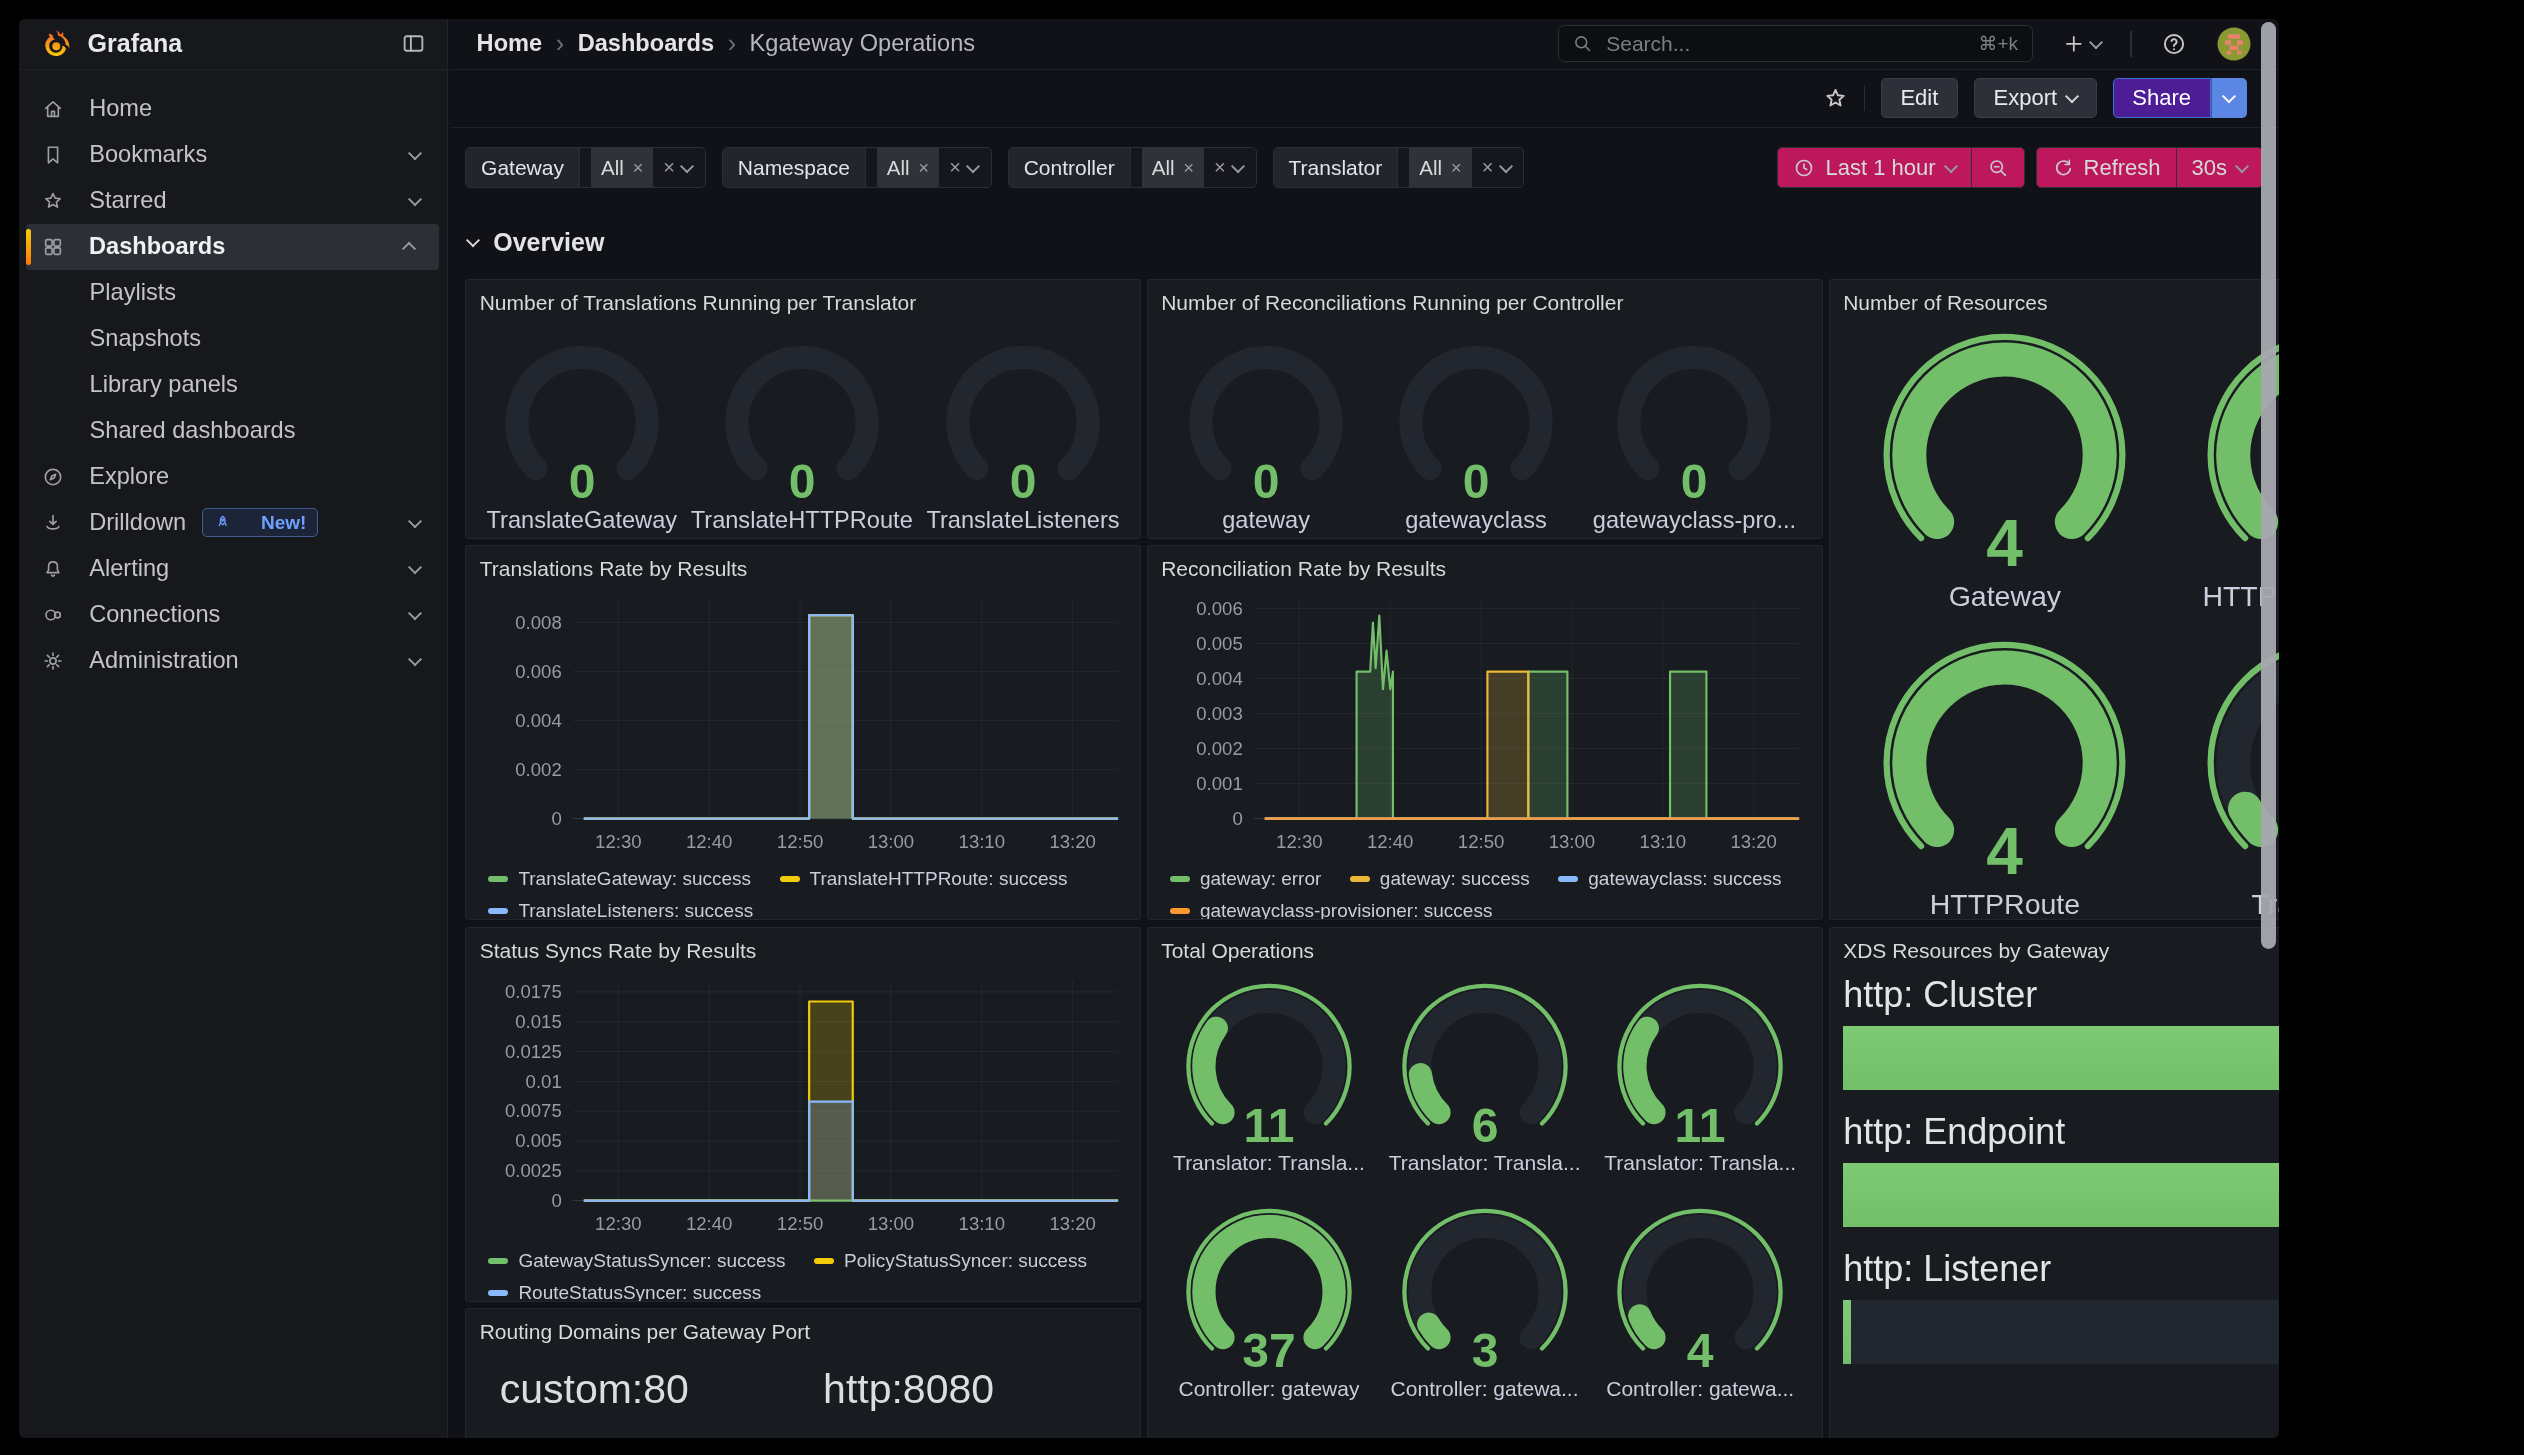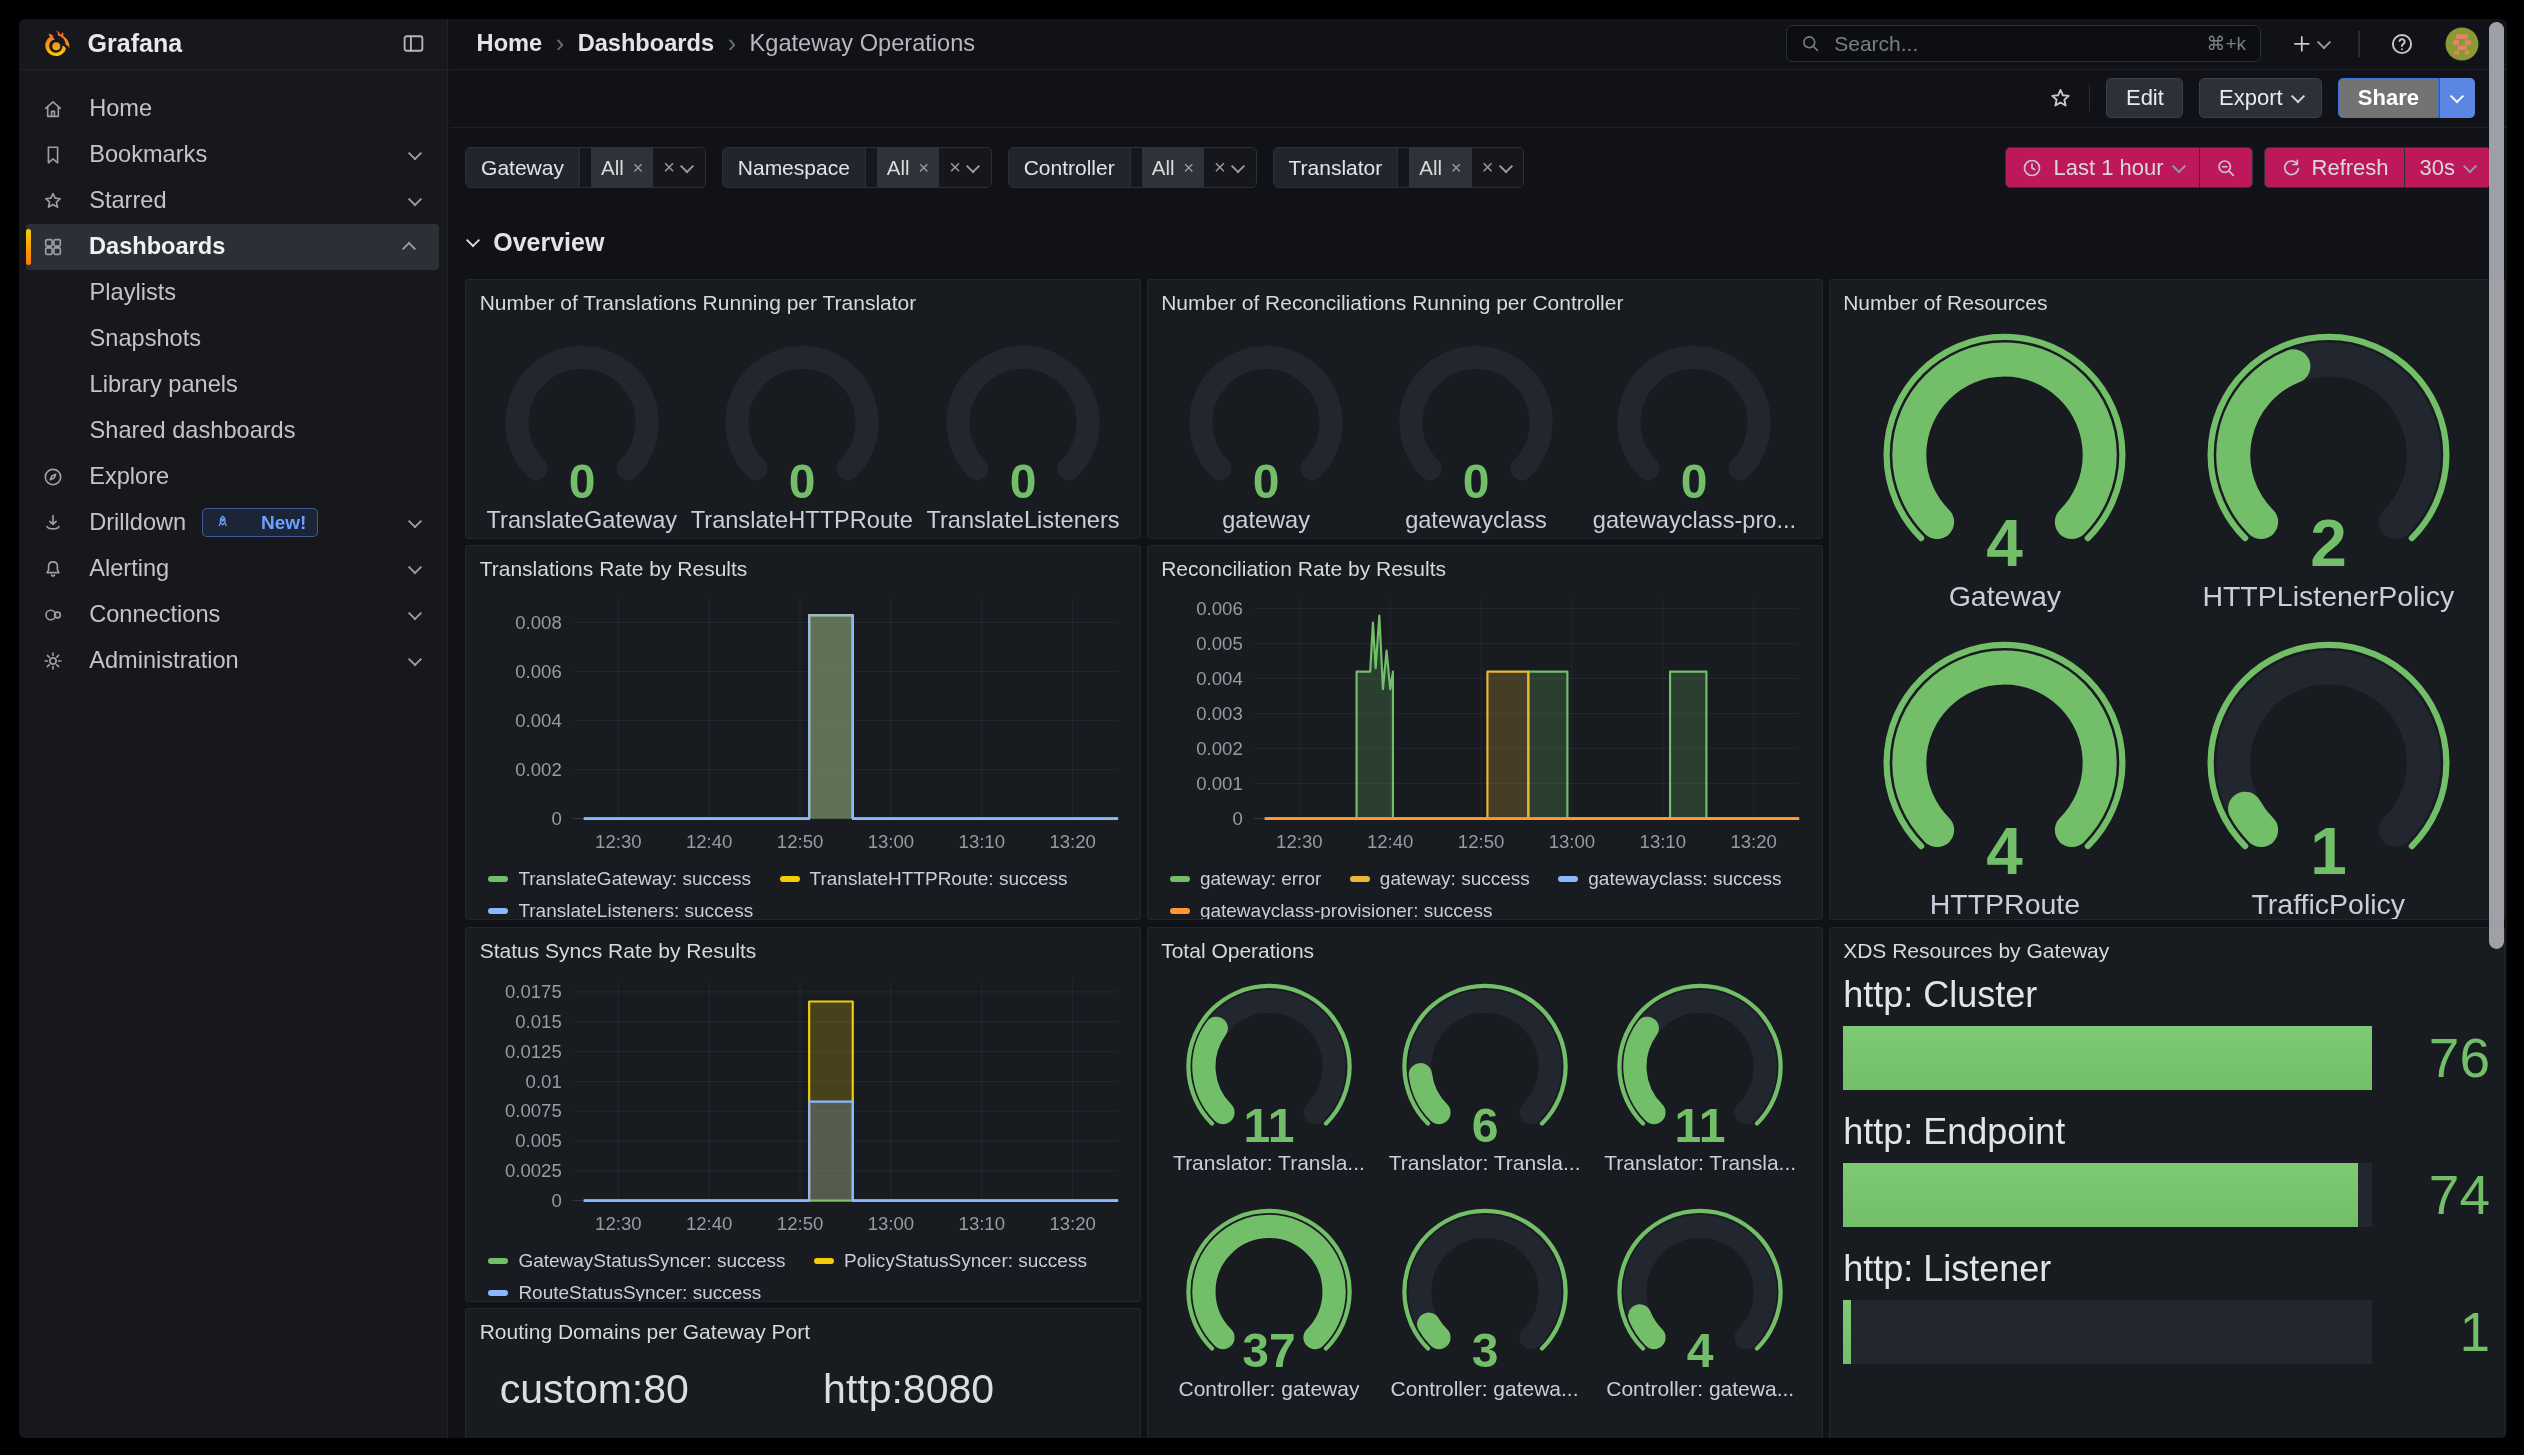--- a/index.html
+++ b/index.html
@@ -1,20 +1,20 @@
 <!DOCTYPE html>
 <html style="font-size:10px"><head>
 <meta charset="utf-8">
 <title>Grafana</title>
 <style>
   html,body{margin:0;padding:0;background:#000;}
   *{box-sizing:border-box;}
   #stage{position:relative;width:2525px;height:1456px;background:#000;overflow:hidden;
          font-family:"Liberation Sans","DejaVu Sans",sans-serif;color:#d8d9da;}
-  #app{position:absolute;left:18.6px;top:18.6px;width:2488px;height:1419px;background:#111217;
+  #app{position:absolute;left:18.6px;top:18.6px;width:2260px;height:1419px;background:#111217;
        border-radius:6.2px;overflow:hidden;}
 
   
   #sidebar{position:absolute;left:0;top:0;width:429px;height:100%;background:#17181c;
            border-right:1.2px solid #222329;}
   #sidebar-header{height:51px;display:flex;align-items:center;padding:0 21px;border-bottom:1.2px solid #222329;}
   .brand-name{font-size:25px;font-weight:700;color:#e8e9ec;margin-left:16px;}
   #collapse-btn{margin-left:auto;color:#b4b6bc;display:flex;}
   #sidebar-nav{padding-top:16px;}
   .nav-item{position:relative;height:46px;display:flex;align-items:center;padding-left:23.6px;
@@ -53,21 +53,21 @@
   .search input{flex:1;background:transparent;border:none;outline:none;color:#c7c8cd;font-size:21px;}
   .search input::placeholder{color:#7b7e85;}
   .kbd{font-size:19px;color:#7b7e85;}
   .tb-icon{display:flex;align-items:center;gap:6.2px;color:#c7c8cd;cursor:pointer;}
   .vdiv{width:1.2px;height:26px;background:#2b2d33;}
   #actionbar{height:58px;display:flex;align-items:center;justify-content:flex-end;gap:16px;
              padding-right:32px;border-bottom:1.2px solid #202127;}
   .btn{height:40px;border-radius:5px;display:flex;align-items:center;gap:10px;padding:0 18.6px;
        font-size:22px;color:#e9eaee;background:#2d3038;border:1.2px solid #3b3e46;cursor:pointer;}
   .share-group{display:flex;}
-  .btn.share{background:#737373;border-color:#3d71d9;border-radius:5px 0 0 5px;color:#fff;font-weight:700;}
+  .btn.share{background:#4c1d95;border-color:#3d71d9;border-radius:5px 0 0 5px;color:#fff;font-weight:400;}
   .share-chev{height:40px;width:36px;background:#5b86e3;border-radius:0 5px 5px 0;display:flex;
               align-items:center;justify-content:center;border-left:1.2px solid rgba(0,0,0,.35);cursor:pointer;}
 
   
   #dash{position:absolute;left:0;top:110px;right:0;bottom:0;overflow:hidden;}
   #toolbar{position:absolute;left:15.5px;right:15.5px;top:18.6px;height:41px;display:flex;align-items:center;}
   #filter-row{display:flex;gap:16px;}
   .filter-pill{height:41px;display:flex;align-items:center;border:1.2px solid #2b2e35;border-radius:5px;
                background:#16171c;overflow:hidden;cursor:pointer;}
   .f-label{height:100%;display:flex;align-items:center;background:#22252c;padding:0 15px;

